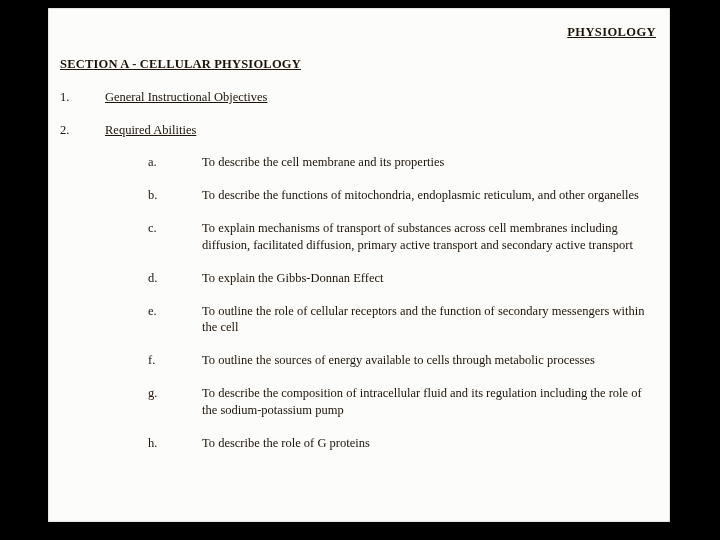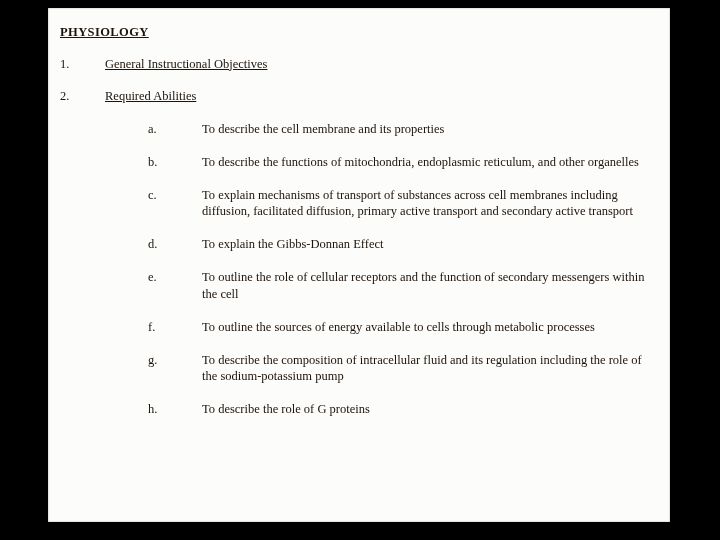--- a/index.html
+++ b/index.html
@@ -20,21 +20,21 @@
     box-shadow: inset 0 0 2px rgba(0,0,0,0.35);
   }
   .content {
     padding: 16px 14px 0 12px;
     font-family: "Liberation Serif", "DejaVu Serif", serif;
     color: #1d1309;
     font-size: 12.5px;
     line-height: 16.5px;
   }
   .doc-title {
-    text-align: left;
+    text-align: right;
     font-weight: bold;
     text-decoration: underline;
     letter-spacing: 0.4px;
     margin-bottom: 15px;
   }
   .section-heading {
     font-weight: bold;
     text-decoration: underline;
     letter-spacing: 0.2px;
     margin-bottom: 17px;
@@ -59,20 +59,21 @@
 </style>
 </head>
 <body>
 
 <div class="frame">
   <div class="page">
     <div class="content">
 
       <div class="doc-title">PHYSIOLOGY</div>
 
+      <div class="section-heading">SECTION A  - CELLULAR PHYSIOLOGY</div>
 
       <div class="item-row">
         <span>1.</span>
         <span class="item-heading">General Instructional Objectives</span>
       </div>
 
 
       <div class="item-row">
         <span>2.</span>
         <span class="item-heading">Required Abilities</span>

